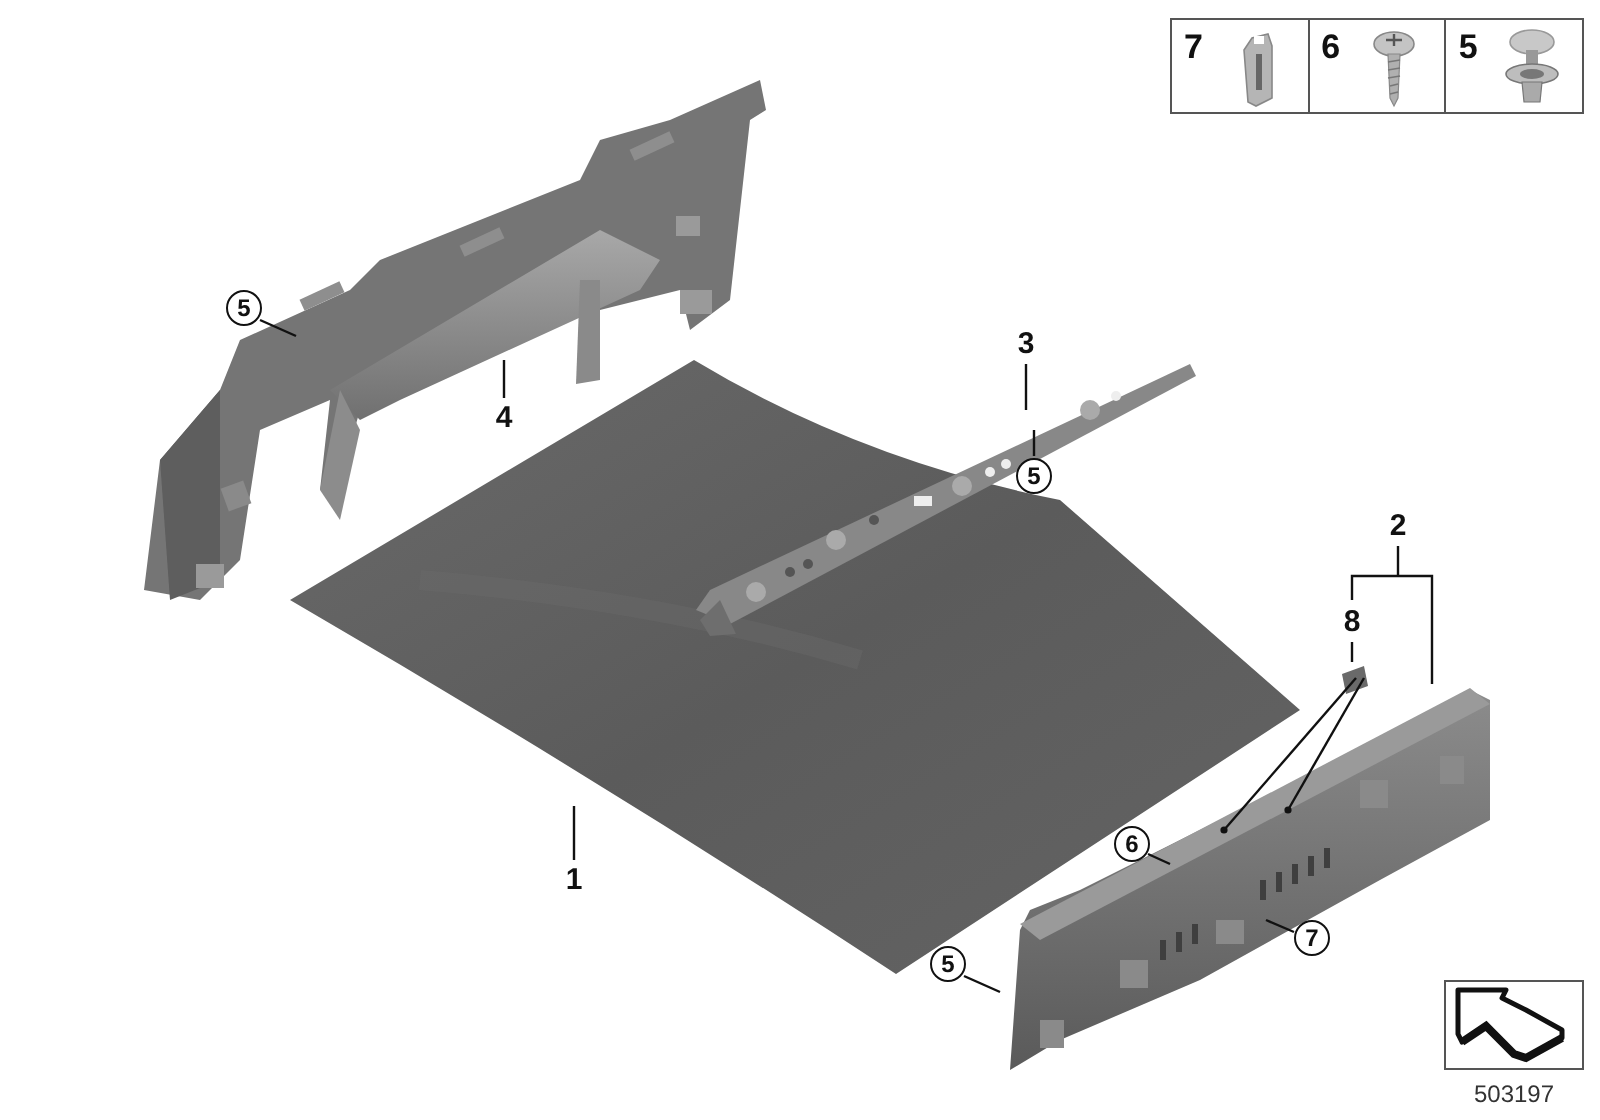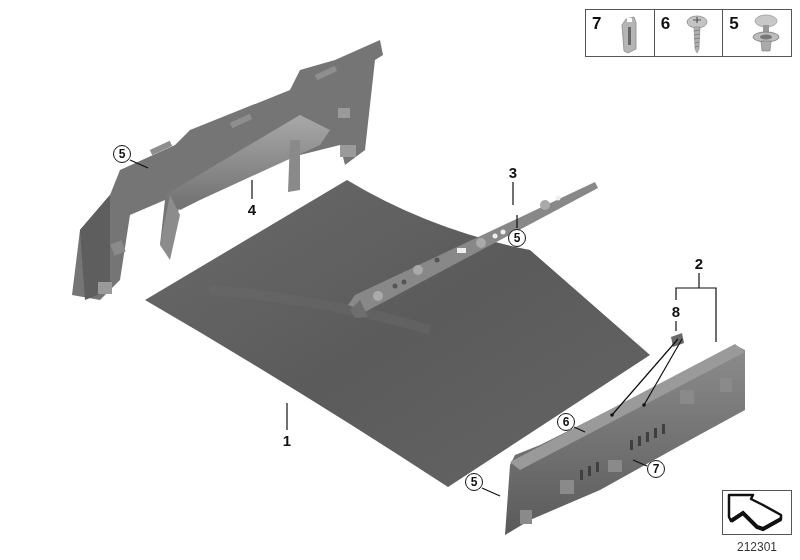--- a/index.html
+++ b/index.html
@@ -160,14 +160,14 @@
       </svg>
     </div>
   </div>
 
   <div class="orient">
     <svg width="68" height="43" viewBox="0 0 68 43">
       <path d="M6 4 L30 4 L28 8 L40 14 L58 24 L58 28 L40 38 L34 36 L20 22 L8 30 L6 26 Z" fill="#fff" stroke="#111" stroke-width="2.5" stroke-linejoin="round"></path>
       <path d="M8 30 L20 22 L34 36 L40 38 L58 28" fill="none" stroke="#111" stroke-width="4"></path>
     </svg>
   </div>
-  <span class="diagram-id">212301</span>
+  <span class="diagram-id">503197</span>
 </div>
 
 </body></html>

